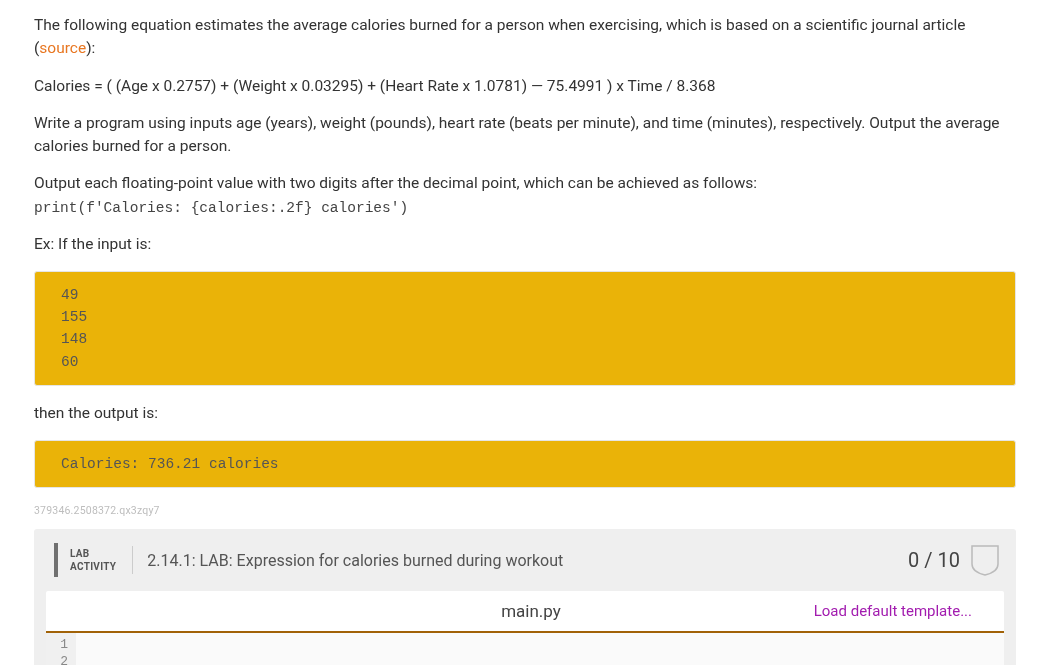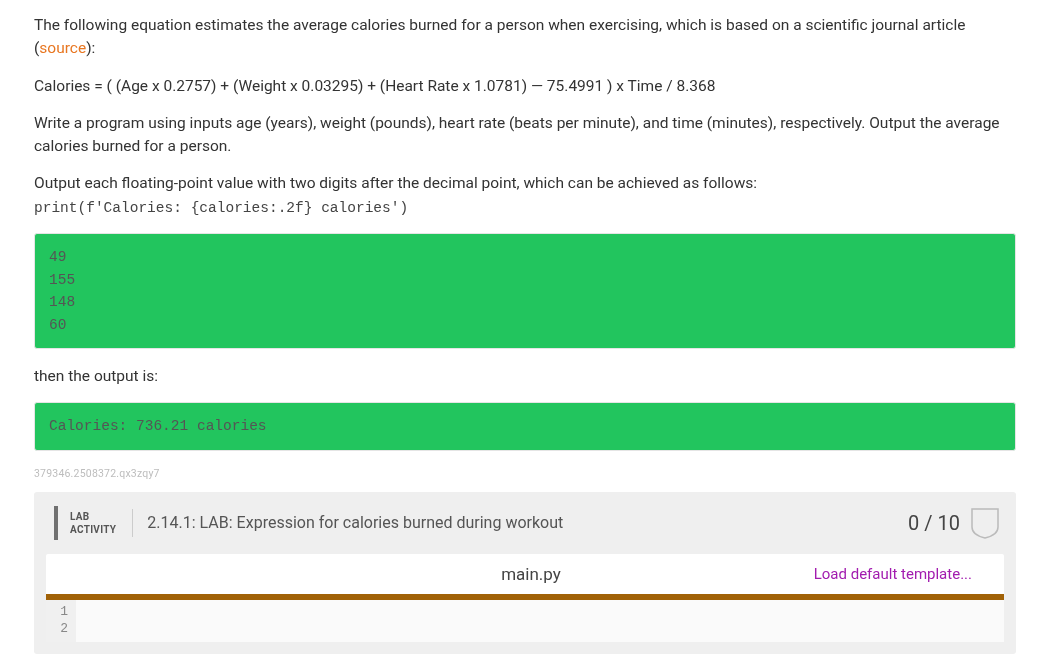--- a/index.html
+++ b/index.html
@@ -13,24 +13,24 @@
   }
   .content { padding-top: 14px; }
   p { line-height: 1.5; margin-bottom: 14px; color: #333; font-size: 15.5px; }
   a.source { color: #e87722; text-decoration: none; }
   code.inline {
     font-family: "Consolas", "Menlo", "Courier New", monospace;
     font-size: 14.5px;
     color: #444;
   }
   pre.codeblock {
-    background: #22c55e;
+    background: #eab308;
     border: 1px solid #e5e5e5;
     border-radius: 3px;
-    padding: 12px 14px;
+    padding: 12px 26px;
     font-family: "Consolas", "Menlo", "Courier New", monospace;
     font-size: 14.5px;
     color: #555;
     line-height: 1.55;
     margin-bottom: 16px;
     white-space: pre;
   }
   .qid { font-size: 10.5px; color: #bdbdbd; margin: 10px 0 12px 0; letter-spacing: 0.2px; }
   .lab-container {
     background: #efefef;
@@ -75,21 +75,21 @@
   .shield svg { display: block; }
   .editor-wrap {
     background: #fff;
     border-radius: 2px;
   }
   .editor-header {
     display: flex;
     align-items: center;
     padding: 10px 2px 10px 14px;
     position: relative;
-    border-bottom: 6px solid #a16207;
+    border-bottom: 2px solid #a16207;
   }
   .editor-filename {
     flex: 1;
     text-align: center;
     font-size: 17px;
     color: #444;
   }
   .load-template {
     position: absolute;
     right: 32px;
@@ -129,20 +129,21 @@
 <div class="content">
   <p>
     <span>The following equation estimates the average calories burned for a person when exercising, which is based on a scientific journal article (</span><a class="source" href="#">source</a><span>):</span>
   </p>
   <p>Calories = ( (Age x 0.2757) + (Weight x 0.03295) + (Heart Rate x 1.0781) — 75.4991 ) x Time / 8.368</p>
   <p>Write a program using inputs age (years), weight (pounds), heart rate (beats per minute), and time (minutes), respectively. Output the average calories burned for a person.</p>
   <p>
     <span>Output each floating-point value with two digits after the decimal point, which can be achieved as follows:</span><br>
     <code class="inline">print(f'Calories: {calories:.2f} calories')</code>
   </p>
+  <p>Ex: If the input is:</p>
   <pre class="codeblock">49
 155
 148
 60</pre>
   <p>then the output is:</p>
   <pre class="codeblock">Calories: 736.21 calories</pre>
 </div>
 
 <div class="qid">379346.2508372.qx3zqy7</div>
 

